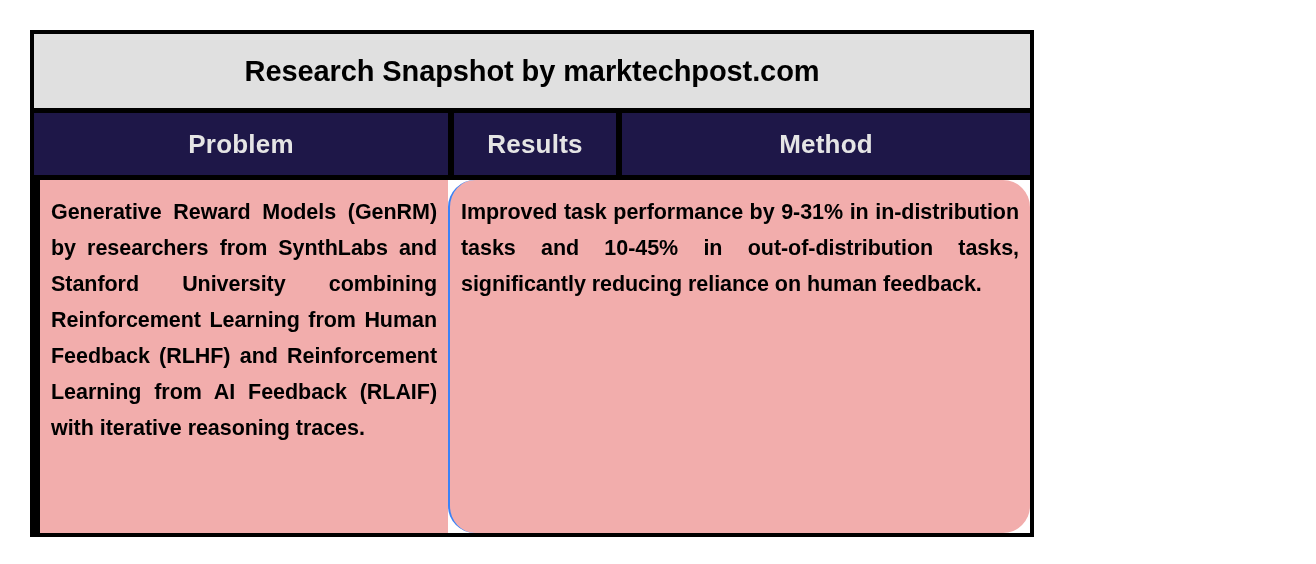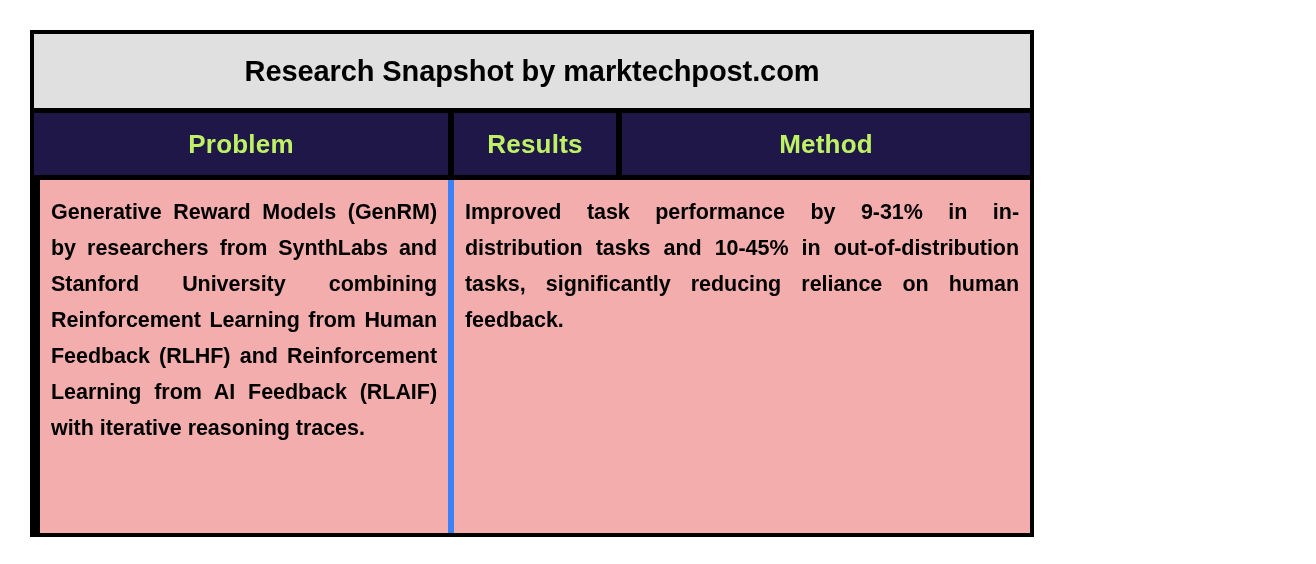--- a/index.html
+++ b/index.html
@@ -67,40 +67,40 @@
     justify-content: center;
     box-sizing: border-box;
     overflow: hidden;
   }
   .header-cell.col1 { flex: 0 0 414px; }
   .header-cell.col2 { flex: 0 0 414px; border-left: 6px solid #000000; }
   .header-cell.col3 { flex: 1 1 auto;  border-left: 6px solid #000000; }
   .header-text {
     font-size: 26px;
     font-weight: bold;
-    color: #bef264;
+    color: #e5e5e5;
     letter-spacing: 0.2px;
     white-space: nowrap;
   }
 
   
   .body-row {
     flex: 1 1 auto;
     display: flex;
     box-sizing: border-box;
   }
   .body-cell {
     background: #f2adac;
     box-sizing: border-box;
     padding: 14px 11px 10px 11px;
     overflow: hidden;
   }
   .body-cell.col1 { flex: 0 0 414px; }
   .body-cell.col2 { flex: 0 0 414px; border-left: 6px solid #000000; }
-  .body-cell.col3 { flex: 1 1 auto;  border-left: 6px solid #3b82f6; }
+  .body-cell.col3 { flex: 1 1 auto;  border-left: 2px solid #3b82f6; border-radius: 27px; }
 
   .cell-text {
     font-size: 21.5px;
     font-weight: bold;
     color: #000000;
     line-height: 36px;
     text-align: justify;
     text-align-last: left;
     letter-spacing: -0.05px;
     word-spacing: 0px;

